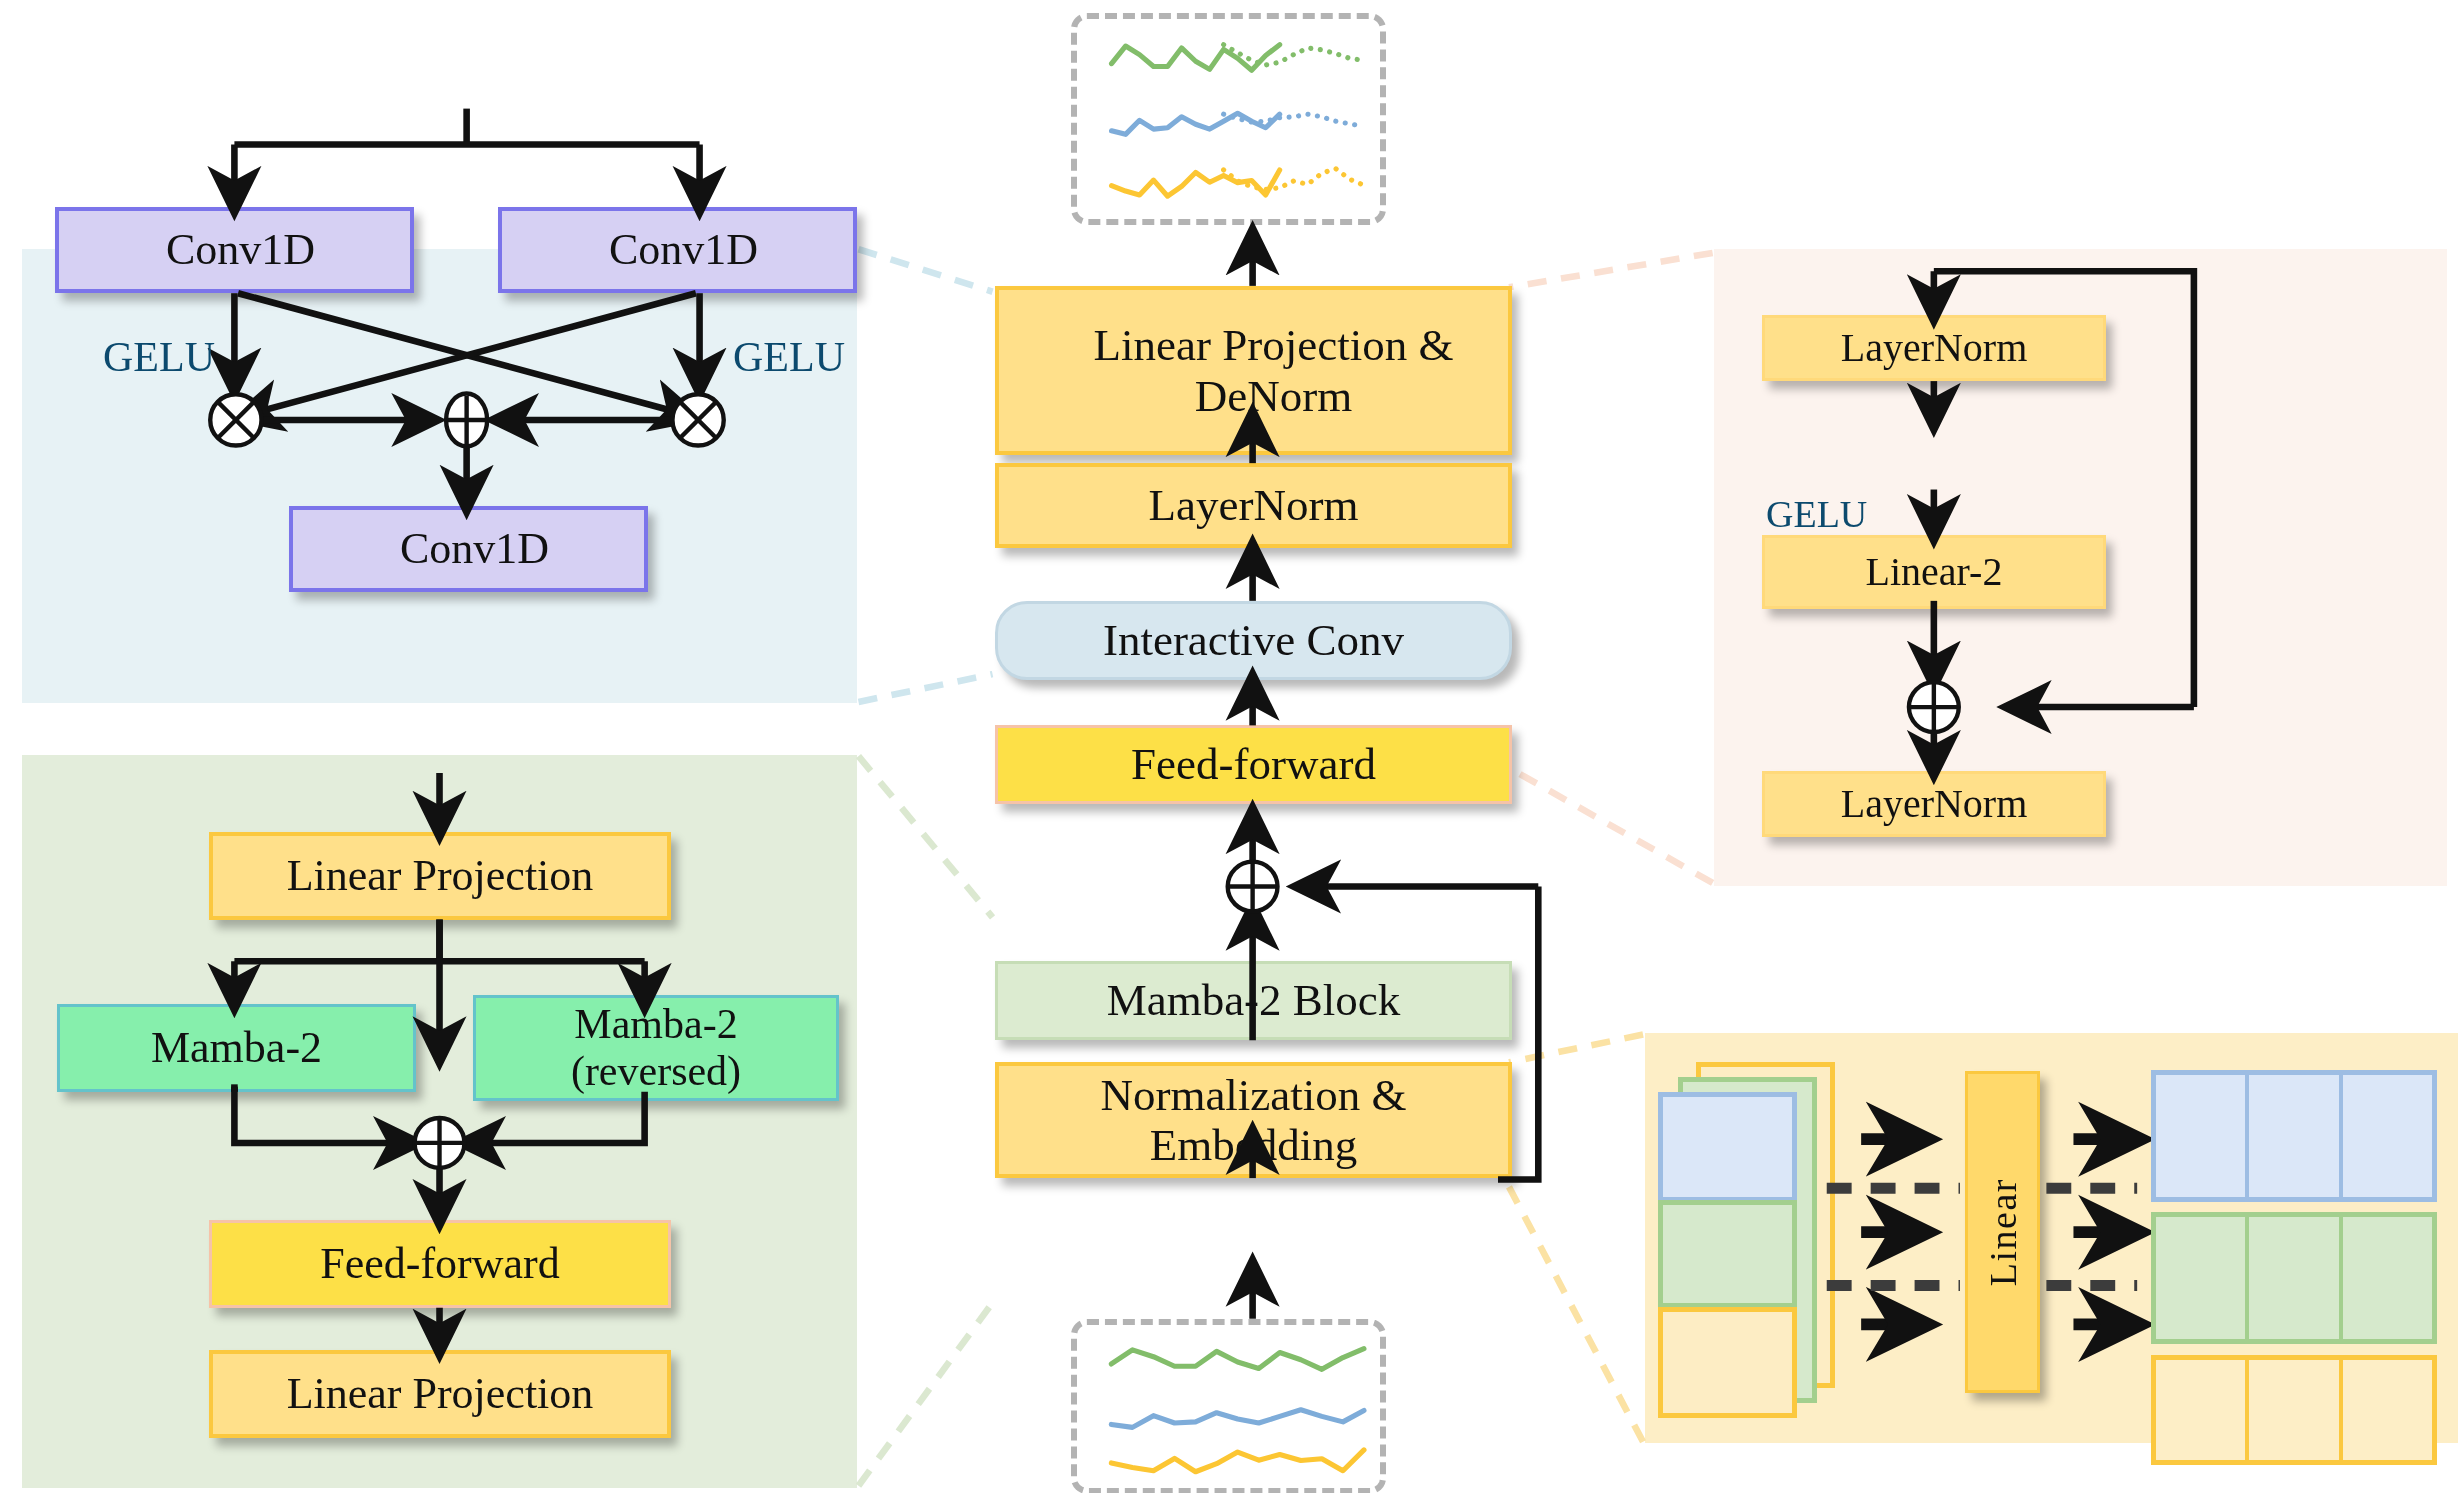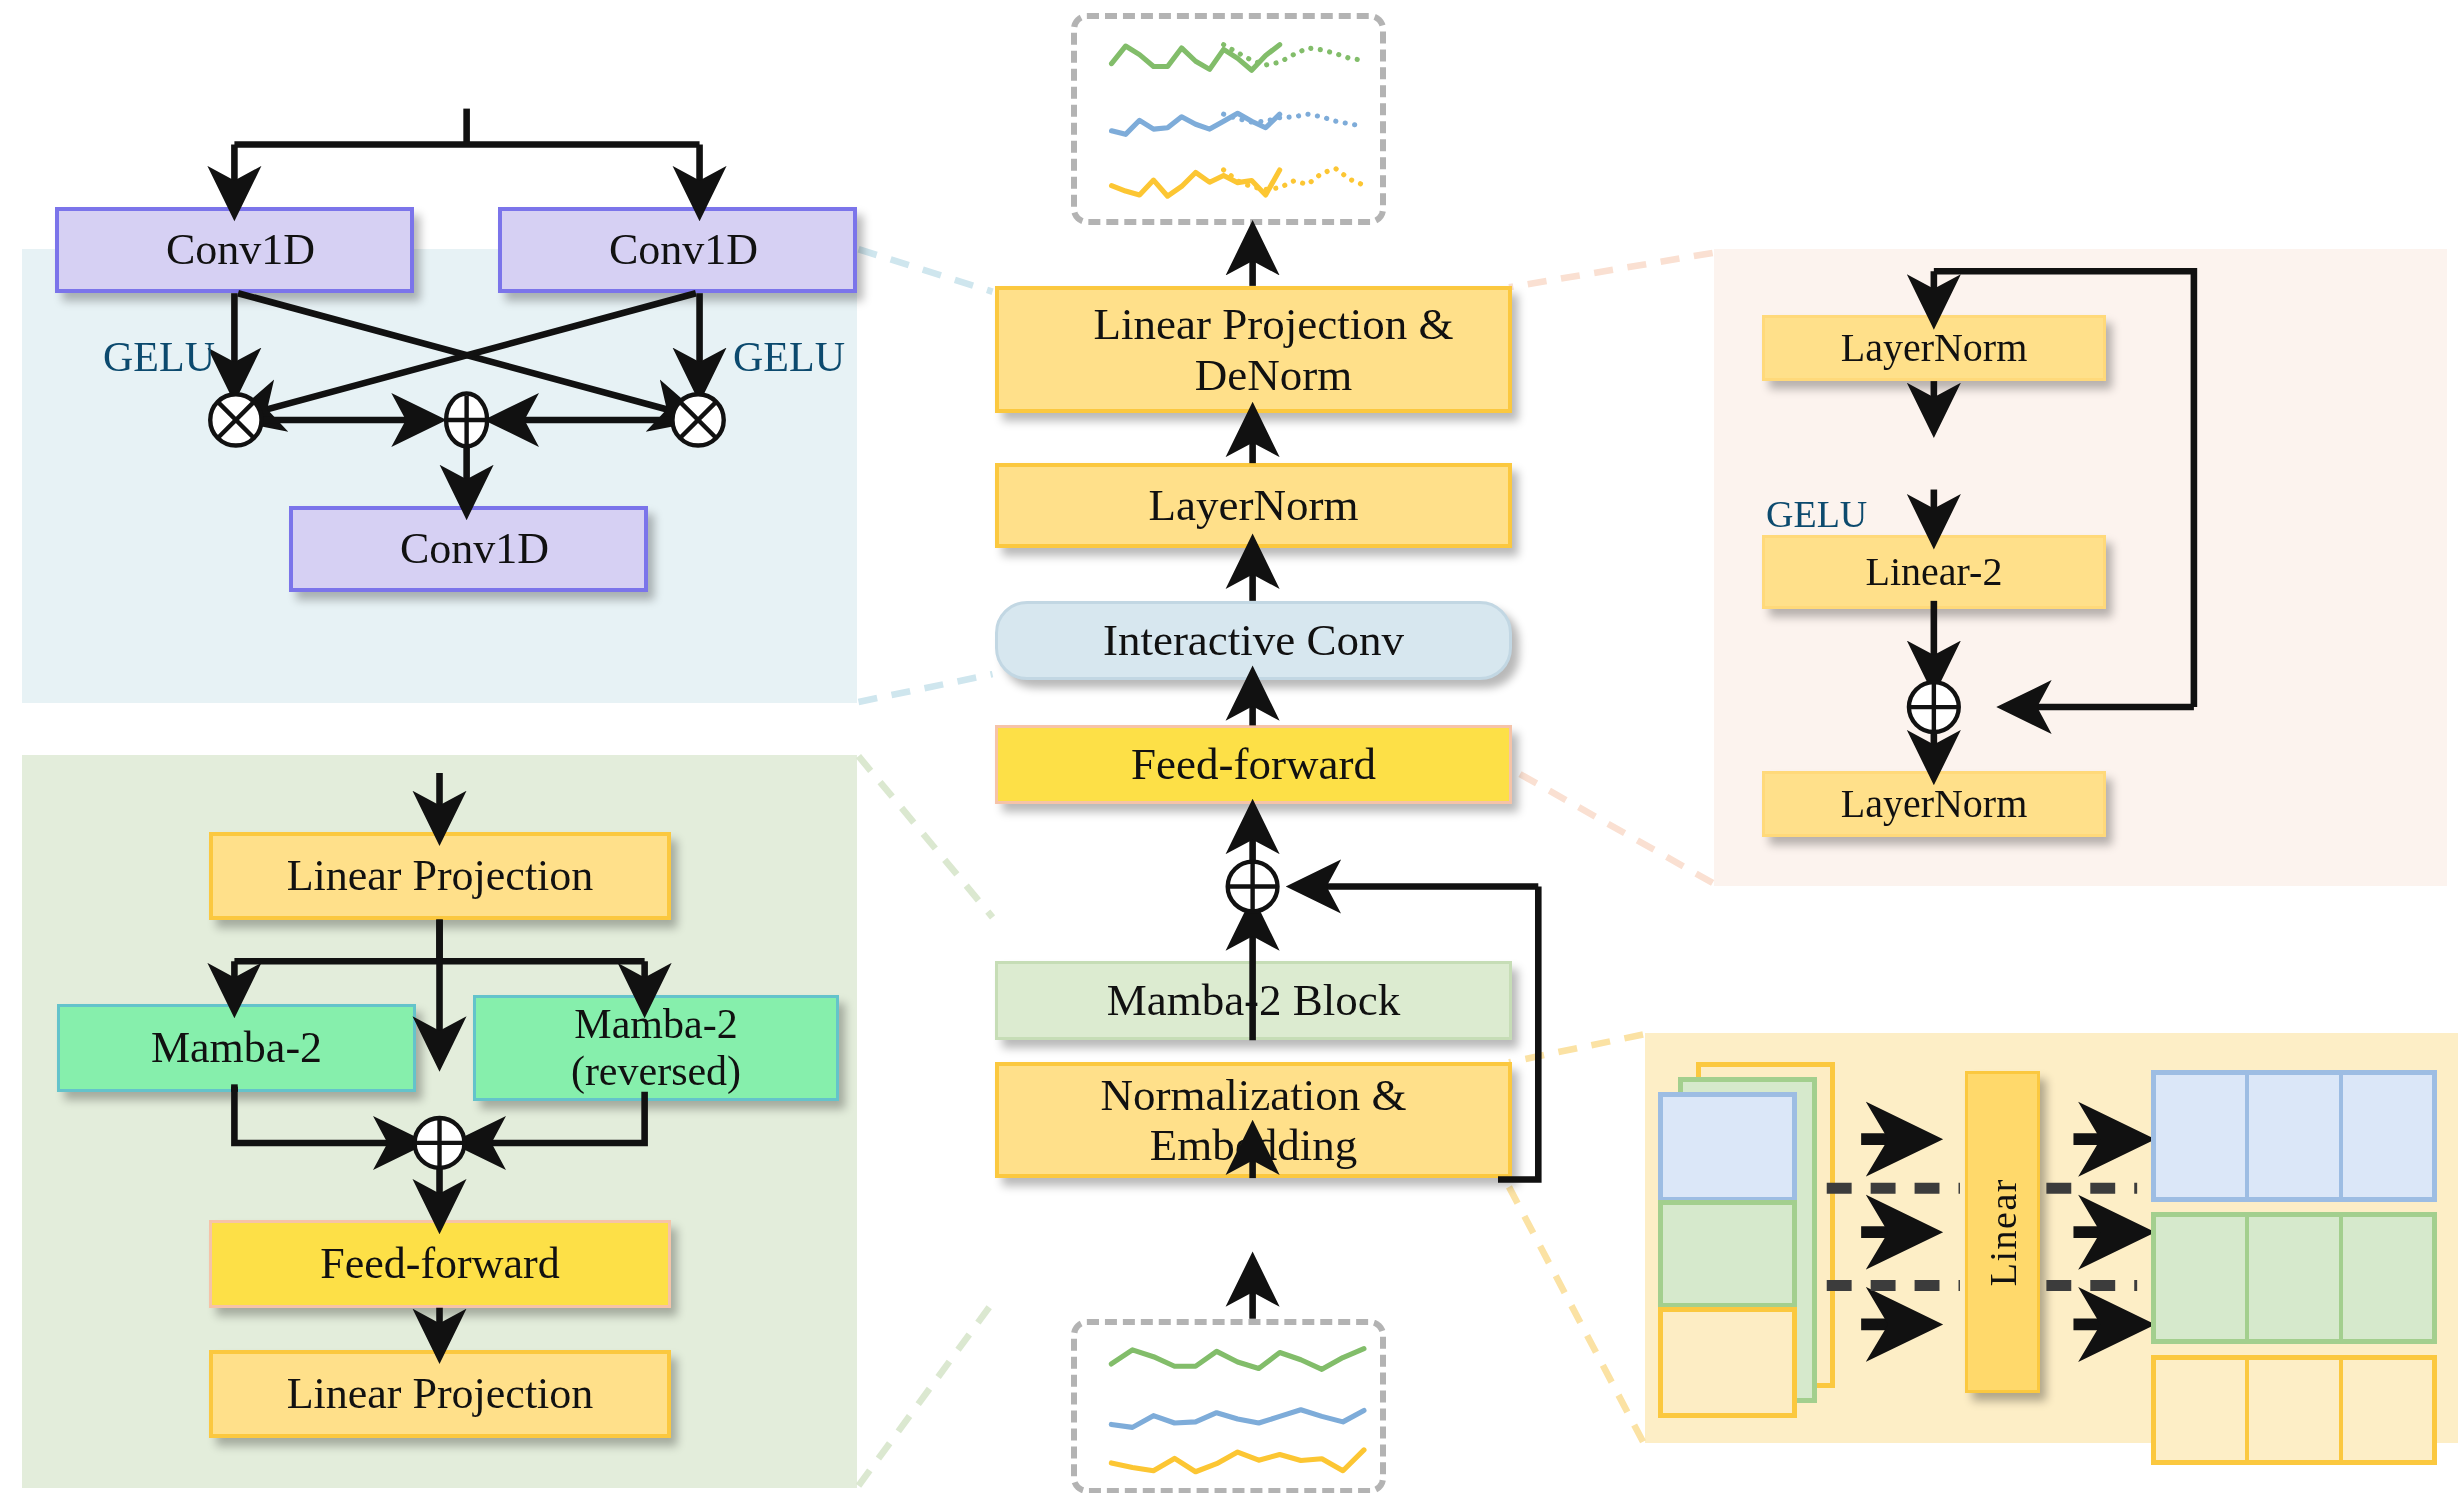--- a/index.html
+++ b/index.html
@@ -250,21 +250,21 @@
   <div class="box box-teal" style="left:473px; top:995px; width:366px; height:106px; font-size:42px;">Mamba-2
 (reversed)</div>
   <div class="box box-pink" style="left:209px; top:1220px; width:462px; height:88px; font-size:44px;">Feed-forward</div>
   <div class="box box-yellow" style="left:209px; top:1350px; width:462px; height:88px; font-size:44px;">Linear Projection</div>
 
   <div class="box box-yellow-soft" style="left:1762px; top:315px; width:344px; height:66px; font-size:40px;">LayerNorm</div>
   <div class="box box-yellow-soft" style="left:1762px; top:535px; width:344px; height:74px; font-size:40px;">Linear-2</div>
   <div class="box box-yellow-soft" style="left:1762px; top:771px; width:344px; height:66px; font-size:40px;">LayerNorm</div>
   <div class="label" style="left:1766px; top:492px; font-size:38px;">GELU</div>
 
-  <div class="box box-yellow" style="left:995px; top:286px; width:517px; height:127px; font-size:45px;padding-left:40px;">Linear Projection &amp;
+  <div class="box box-yellow" style="left:995px; top:286px; width:517px; height:169px; font-size:45px;padding-left:40px;">Linear Projection &amp;
 DeNorm</div>
   <div class="box box-yellow" style="left:995px; top:463px; width:517px; height:85px; font-size:45px;">LayerNorm</div>
   <div class="box box-lblue" style="left:995px; top:601px; width:517px; height:79px; font-size:45px;border-radius:32px;">Interactive Conv</div>
   <div class="box box-pink" style="left:995px; top:725px; width:517px; height:79px; font-size:45px;">Feed-forward</div>
   <div class="box box-lgreen" style="left:995px; top:961px; width:517px; height:79px; font-size:45px;">Mamba-2 Block</div>
   <div class="box box-yellow" style="left:995px; top:1062px; width:517px; height:116px; font-size:45px;">Normalization &amp;
 Embedding</div>
 
   <div class="dashbox" style="left:1071px; top:13px; width:315px; height:212px;"></div>
   <svg class="chartsvg" style="left:1071px; top:13px; width:315px; height:212px;" viewBox="0 0 430 290">

